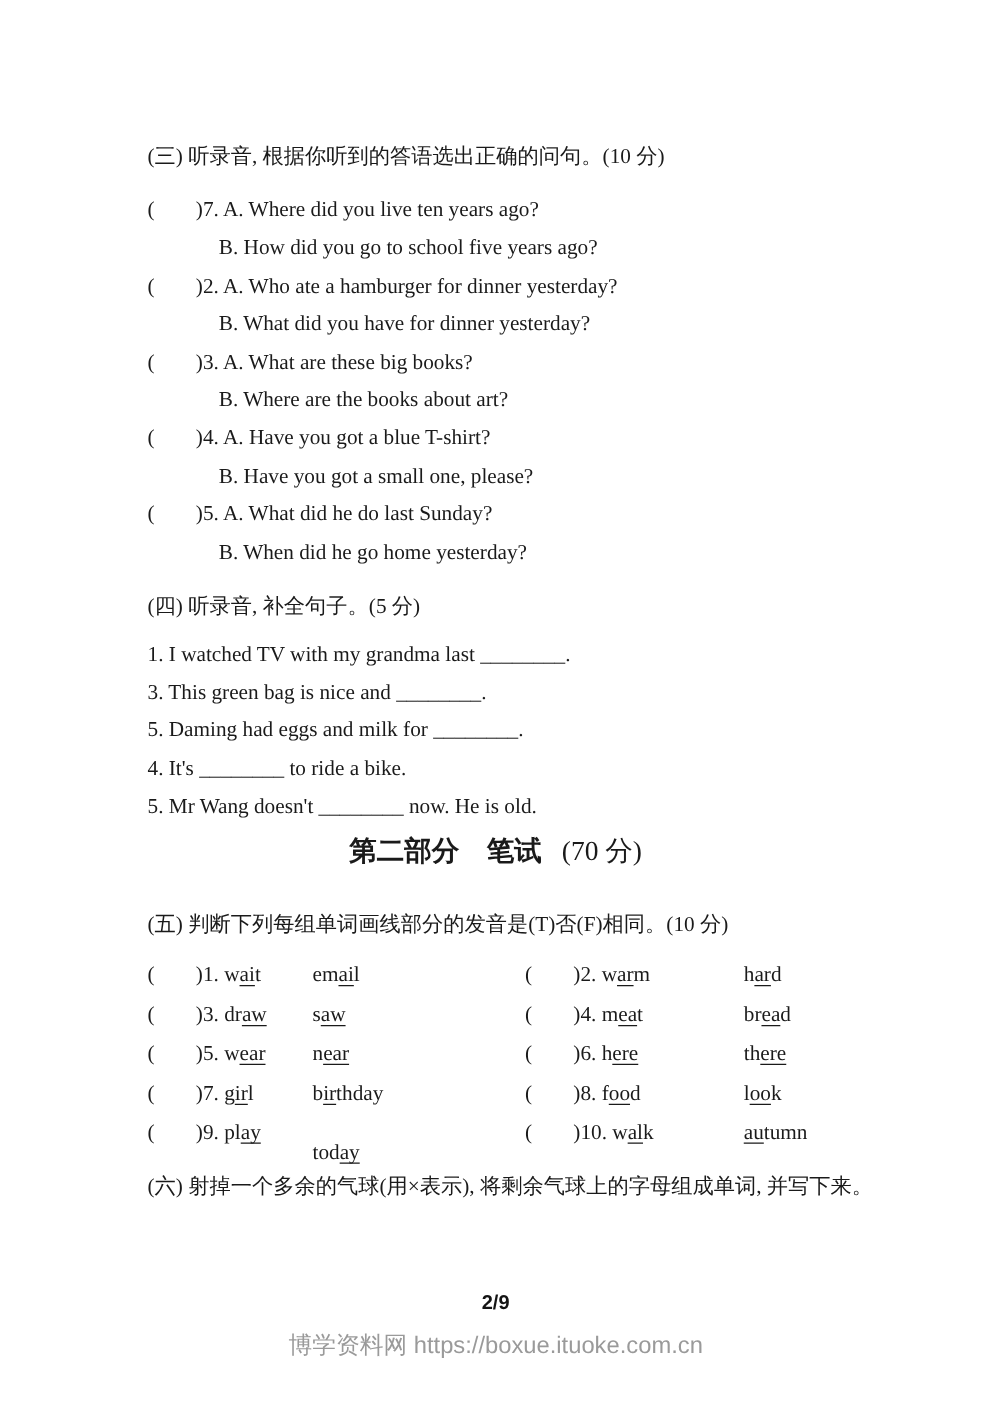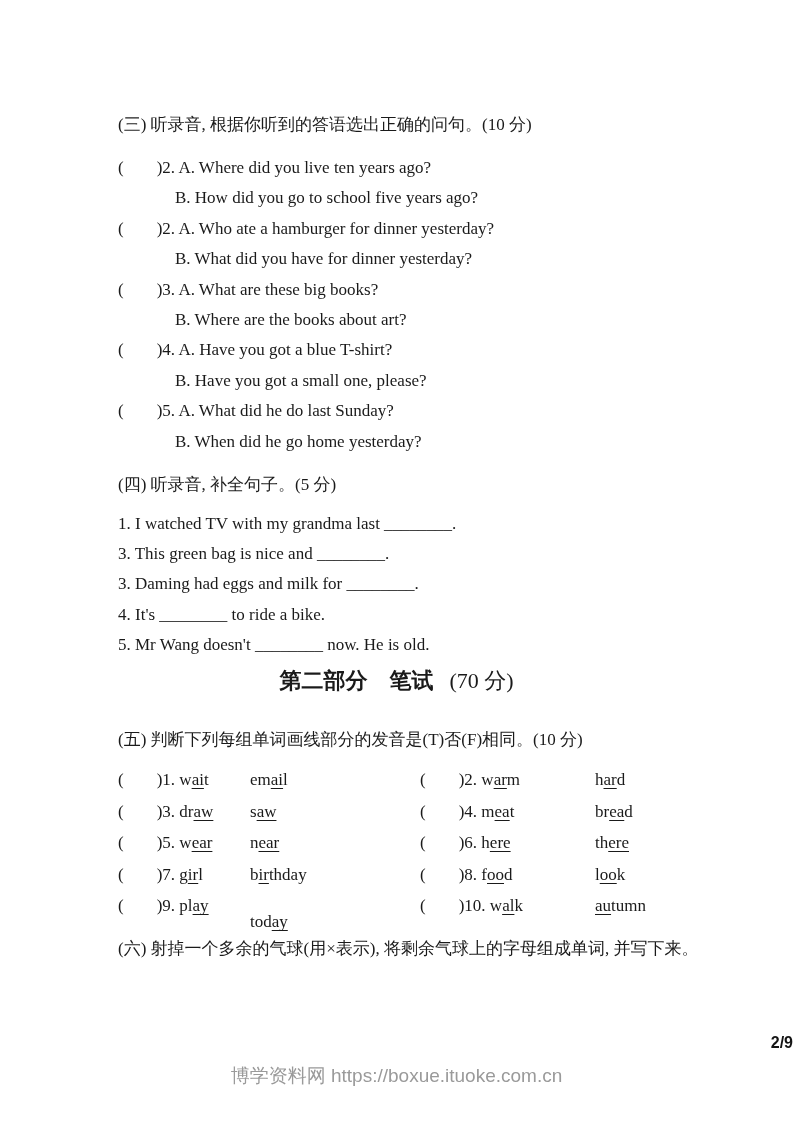--- a/index.html
+++ b/index.html
@@ -24,54 +24,54 @@
   #part2-title .t2 { margin-left:22px; }
   #part2-title .t3 { margin-left:16px; font-weight:normal; }
   #sec5-grid { position:absolute; left:118px; top:770px; right:0; font-size:17px; }
   .s5-row  { display:flex; height:31.6px;font-family:Liberation Serif, serif; }
   .s5-cell { position:relative; white-space:nowrap; }
   .s5-left  { width:302px; }
   .s5-right { flex:1; }
   .word .ul { text-decoration:underline; text-underline-offset:3px; text-decoration-thickness:1px; }
   .w2 { position:absolute; top:0; }
   #page-num {
-    position:absolute; left:0; top:1034px; width:793px; text-align:right;
+    position:absolute; left:0; top:1034px; width:793px; text-align:center;
     font-family:"Liberation Sans", sans-serif; font-weight:bold; font-size:16px; color:#141414;
   }
   #watermark {
     position:absolute; left:0; top:1063px; width:793px; text-align:center;
     font-family:"Liberation Sans", sans-serif; font-size:19px; color:#9a9a9a;
   }
 </style>
 </head>
 <body>
 
 <div class="page">
 
   <div class="sec-title" style="top:113px">(三) 听录音, 根据你听到的答语选出正确的问句。(10 分)</div>
 
   <div id="sec3-list">
-      <div class="q-line"><span>(</span><span class="gap"></span><span>)2. A. Where did you live ten years ago?</span></div>
+      <div class="q-line"><span>(</span><span class="gap"></span><span>)7. A. Where did you live ten years ago?</span></div>
       <div class="q-line b-line"><span>B. How did you go to school five years ago?</span></div>
       <div class="q-line"><span>(</span><span class="gap"></span><span>)2. A. Who ate a hamburger for dinner yesterday?</span></div>
       <div class="q-line b-line"><span>B. What did you have for dinner yesterday?</span></div>
       <div class="q-line"><span>(</span><span class="gap"></span><span>)3. A. What are these big books?</span></div>
       <div class="q-line b-line"><span>B. Where are the books about art?</span></div>
       <div class="q-line"><span>(</span><span class="gap"></span><span>)4. A. Have you got a blue T-shirt?</span></div>
       <div class="q-line b-line"><span>B. Have you got a small one, please?</span></div>
       <div class="q-line"><span>(</span><span class="gap"></span><span>)5. A. What did he do last Sunday?</span></div>
       <div class="q-line b-line"><span>B. When did he go home yesterday?</span></div>
     </div>
 
   <div class="sec-title" style="top:473px">(四) 听录音, 补全句子。(5 分)</div>
 
   <div id="sec4-list">
       <div class="s4-line">1. I watched TV with my grandma last ________.</div>
       <div class="s4-line">3. This green bag is nice and ________.</div>
-      <div class="s4-line">3. Daming had eggs and milk for ________.</div>
+      <div class="s4-line">5. Daming had eggs and milk for ________.</div>
       <div class="s4-line">4. It's ________ to ride a bike.</div>
       <div class="s4-line">5. Mr Wang doesn't ________ now. He is old.</div>
     </div>
 
   <div id="part2-title">
     <span class="cjk t1">第二部分</span><span class="cjk t2">笔试</span><span class="t3">(70 分)</span>
   </div>
 
   <div class="sec-title" style="top:728px">(五) 判断下列每组单词画线部分的发音是(T)否(F)相同。(10 分)</div>
 

